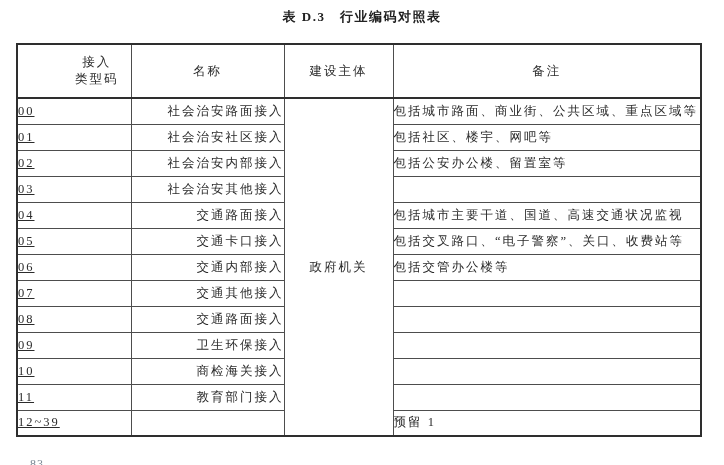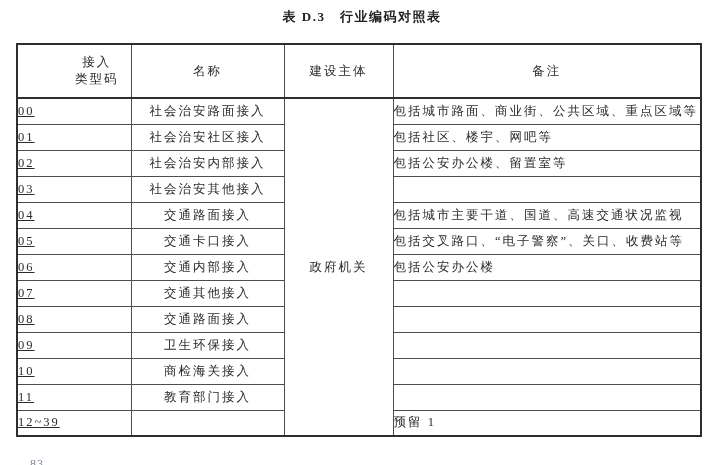--- a/index.html
+++ b/index.html
@@ -43,21 +43,21 @@
     overflow: hidden;
     white-space: nowrap;
   }
   table.code-table thead th {
     height: 52px;
     text-align: center;
     border-bottom: 2px solid #2e2e2e;
   }
   table.code-table tbody tr { height: 26px; }
   td.cell-code { text-align: left; text-decoration: underline; }
-  td.cell-name { text-align: center; padding-left: 7px; }
+  td.cell-name { text-align: right; padding-left: 7px; }
   td.cell-builder { text-align: center; margin-left: 48px; }
   td.cell-remark { text-align: left; padding-left: 7px; }
   .hdr-two-line span { display: block; line-height: 17px; padding-left: 45px; }
   .page-num {
     position: absolute;
     left: 30px; top: 457px;
     font-size: 12px;
     color: #7a8693;
     letter-spacing: 1px;
   }
@@ -115,21 +115,21 @@
         <td class="cell-remark">包括城市主要干道、国道、高速交通状况监视</td>
       </tr>
       <tr>
         <td class="cell-code">05</td>
         <td class="cell-name">交通卡口接入</td>
         <td class="cell-remark">包括交叉路口、“电子警察”、关口、收费站等</td>
       </tr>
       <tr>
         <td class="cell-code">06</td>
         <td class="cell-name">交通内部接入</td>
-        <td class="cell-remark">包括公安办公楼</td>
+        <td class="cell-remark">包括交管办公楼等</td>
       </tr>
       <tr>
         <td class="cell-code">07</td>
         <td class="cell-name">交通其他接入</td>
         <td class="cell-remark"></td>
       </tr>
       <tr>
         <td class="cell-code">08</td>
         <td class="cell-name">交通路面接入</td>
         <td class="cell-remark"></td>

